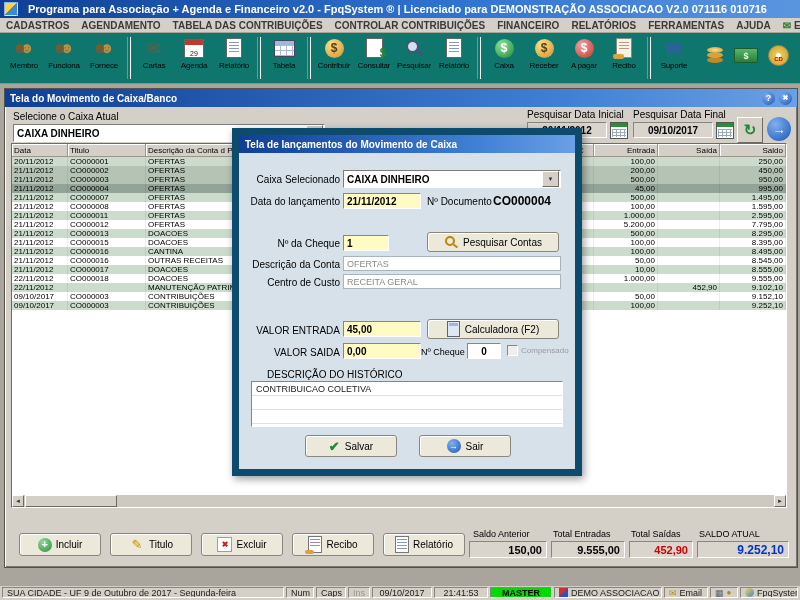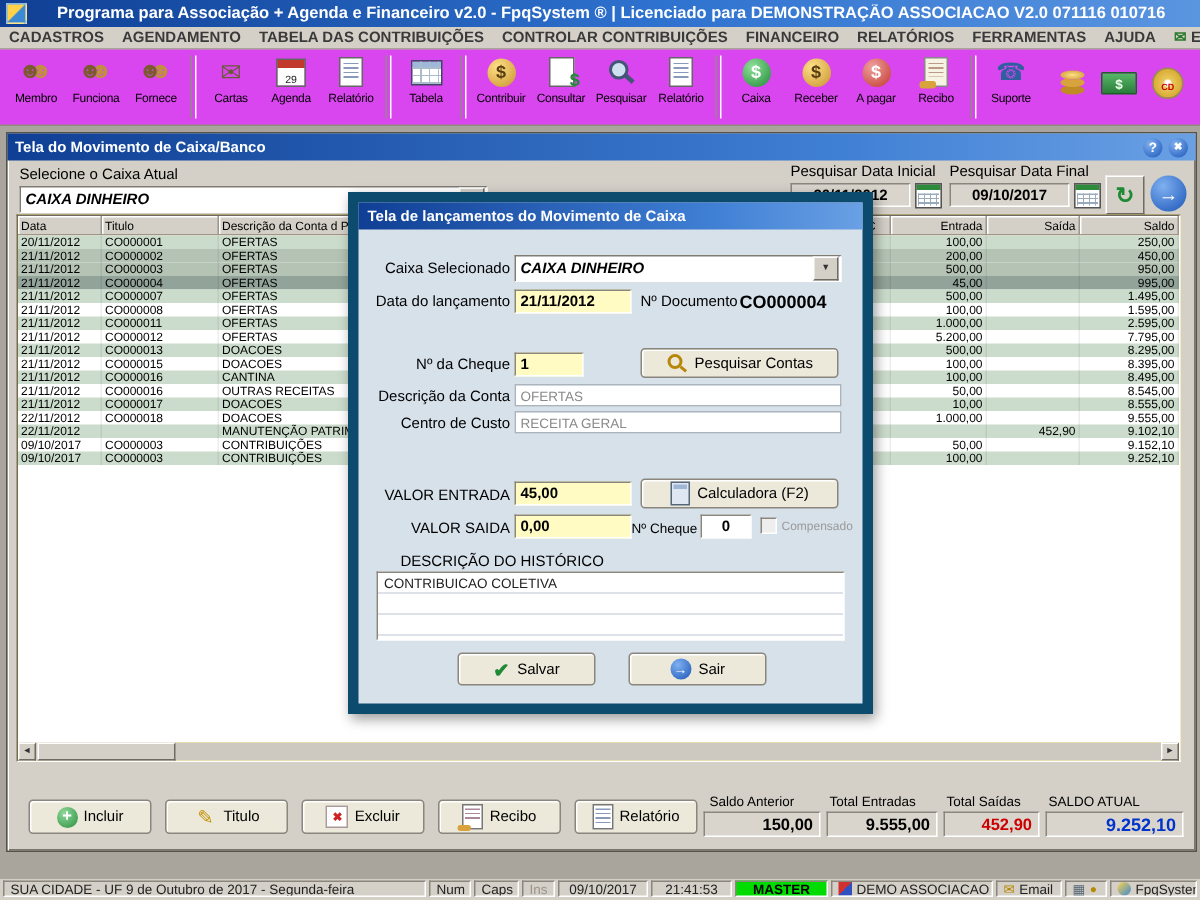--- a/index.html
+++ b/index.html
@@ -2,32 +2,32 @@
 <html><head>
 <meta charset="utf-8">
 <style>
   html,body{margin:0;padding:0;}
   body{width:800px;height:600px;overflow:hidden;font-family:"Liberation Sans",sans-serif;}
   .app{position:relative;width:800px;height:600px;background:#aca89f;overflow:hidden;}
 
   
   .titlebar{position:absolute;left:0;top:0;width:800px;height:18px;
     background:linear-gradient(90deg,#0f3f94,#2e72cf 55%,#5a95e0);
-    display:flex;align-items:center;gap:20px;padding:0 4px;box-sizing:border-box;}
+    display:flex;align-items:center;gap:10px;padding:0 4px;box-sizing:border-box;}
   .app-ico{width:12px;height:12px;background:linear-gradient(135deg,#ffd24a 0 50%,#3a8ad6 50% 100%);border:1px solid rgba(255,255,255,.4);flex:none;}
   .title-text{color:#fff;font-size:11px;font-weight:bold;white-space:nowrap;overflow:hidden;}
 
   
   .menubar{position:absolute;left:0;top:18px;width:800px;height:15px;background:#d4d0c8;
     border-bottom:1px solid #a8a496;display:flex;align-items:center;box-sizing:border-box;}
   .menu-item{font-size:10px;font-weight:bold;color:#3a3a3a;padding:0 6px;white-space:nowrap;cursor:default;}
   .menu-item.email::before{content:"✉";color:#2c7a2c;margin-right:3px;}
 
   
-  .toolbar{position:absolute;left:0;top:33px;width:800px;height:51px;background:#d946ef;
+  .toolbar{position:absolute;left:0;top:33px;width:800px;height:51px;background:#0f766e;
     border-bottom:1px solid #8f8b80;display:flex;align-items:flex-start;padding:2px 0 0 4px;box-sizing:border-box;}
   .tb-btn{width:40px;height:46px;display:flex;flex-direction:column;align-items:center;padding-top:1px;flex:none;}
   .ic{height:24px;display:flex;align-items:center;justify-content:center;}
   .tb-label{font-size:8px;color:#000;margin-top:1px;white-space:nowrap;letter-spacing:-0.2px;}
   .tb-sep{width:2px;height:42px;margin:2px 3px 0 3px;border-left:1px solid #8f8b80;border-right:1px solid #fff;flex:none;}
   .tb-extra{display:flex;align-items:center;gap:10px;margin-left:12px;padding-top:10px;}
 
   
   .i-people::before{content:"☻";font-size:15px;color:#7b5a2f;text-shadow:7px 0 0 #c08f3f;display:inline-block;transform:translateX(-4px);}
   .i-letter::before{content:"✉";font-size:17px;color:#6b5b3a;}
@@ -65,21 +65,21 @@
   .win-titlebar{height:18px;background:linear-gradient(90deg,#0f3f94,#3f7fd4 70%,#6aa0e4);
     display:flex;align-items:center;gap:4px;padding:0 5px;box-sizing:border-box;}
   .win-title{color:#fff;font-size:10px;font-weight:bold;flex:1;white-space:nowrap;}
   .rnd{width:13px;height:13px;border-radius:50%;background:radial-gradient(circle at 35% 30%,#7fb0f0,#1c56b8);
     color:#fff;font-size:9px;font-weight:bold;display:flex;align-items:center;justify-content:center;flex:none;}
   .rnd.help::before{content:"?";}
   .rnd.close::before{content:"✖";font-size:7px;}
 
   .lbl{position:absolute;font-size:10px;color:#000;white-space:nowrap;}
   .combo{position:absolute;height:18px;background:#fff;border:1px solid;border-color:#7f7c74 #fff #fff #7f7c74;
-    display:flex;align-items:center;box-sizing:border-box;font-style:italic;}
+    display:flex;align-items:center;box-sizing:border-box;}
   .combo-text{flex:1;font-size:10px;font-weight:bold;padding:0 3px;white-space:nowrap;overflow:hidden;}
   .dd{width:15px;height:14px;margin-right:1px;background:#d4d0c8;border:1px solid;border-color:#fff #6f6b62 #6f6b62 #fff;
     display:flex;align-items:center;justify-content:center;flex:none;}
   .dd::before{content:"▼";font-size:6px;color:#333;}
   .datebox{position:absolute;height:16px;background:#d9d5cd;border:1px solid;border-color:#8a867d #fff #fff #8a867d;
     font-size:10px;font-weight:bold;display:flex;align-items:center;justify-content:center;box-sizing:border-box;}
   .calico{position:absolute;width:16px;height:15px;background:linear-gradient(#2c8c3c 0 4px,#fff 4px);border:1px solid #555;}
   .calico::after{content:"";position:absolute;left:1px;right:1px;top:6px;bottom:1px;
     background:repeating-linear-gradient(90deg,#9ab 0 1px,transparent 1px 4px),repeating-linear-gradient(180deg,#9ab 0 1px,transparent 1px 3px);}
   .sqbtn{position:absolute;width:24px;height:24px;background:#d4d0c8;border:1px solid;border-color:#fff #6f6b62 #6f6b62 #fff;

